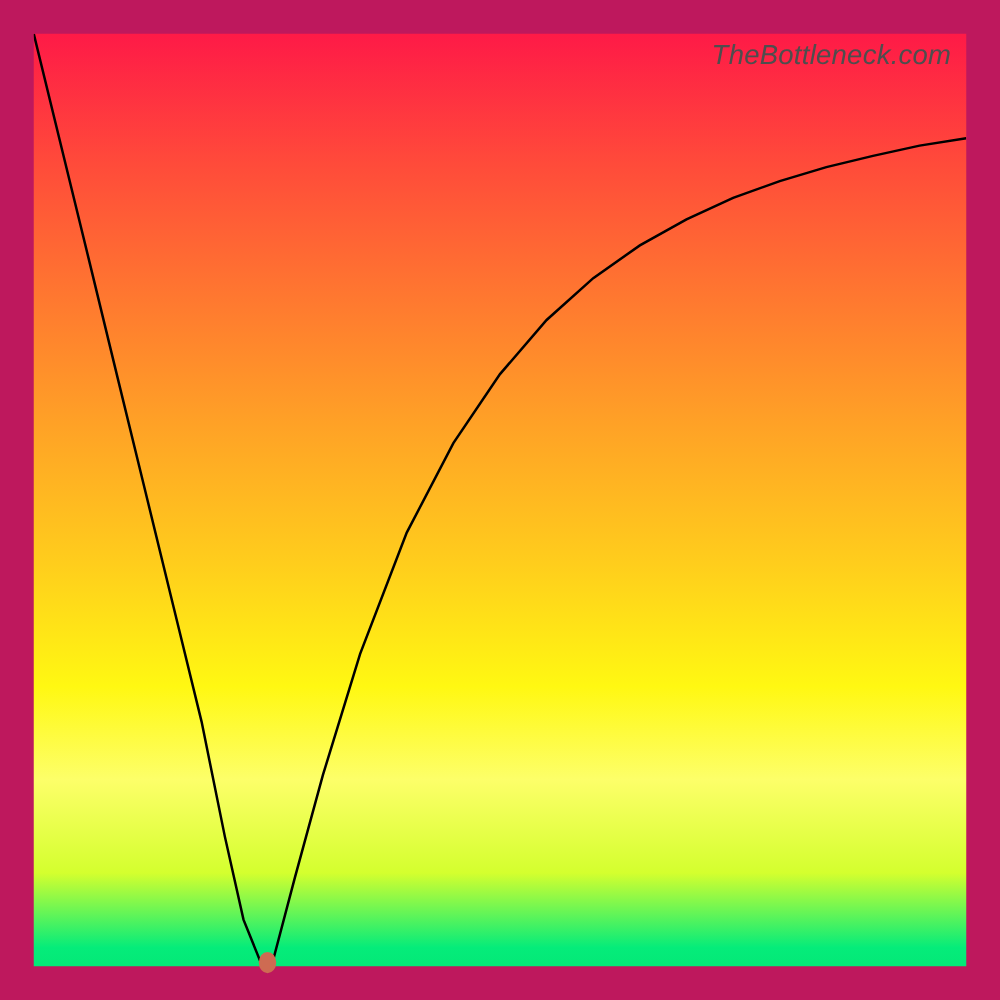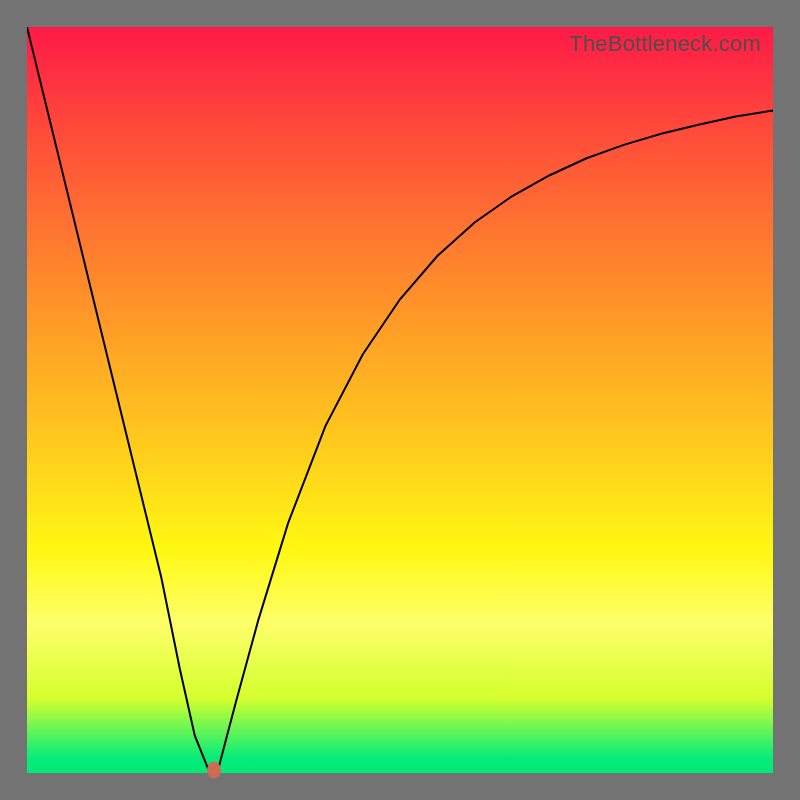--- a/index.html
+++ b/index.html
@@ -7,22 +7,23 @@
     padding: 0;
     width: 800px;
     height: 800px;
     overflow: hidden;
     font-family: Arial, Helvetica, sans-serif;
   }
   .frame {
     position: relative;
     width: 800px;
     height: 800px;
-    background: #737373;
+    background: #be185d;
     box-sizing: border-box;
+    font-style: italic;
   }
   .plot-area {
     position: absolute;
     left: 27px;
     top: 27px;
     width: 746px;
     height: 746px;
     background: linear-gradient(to bottom,
       #fe1a47 0%,
       #ff4b3a 14%,

